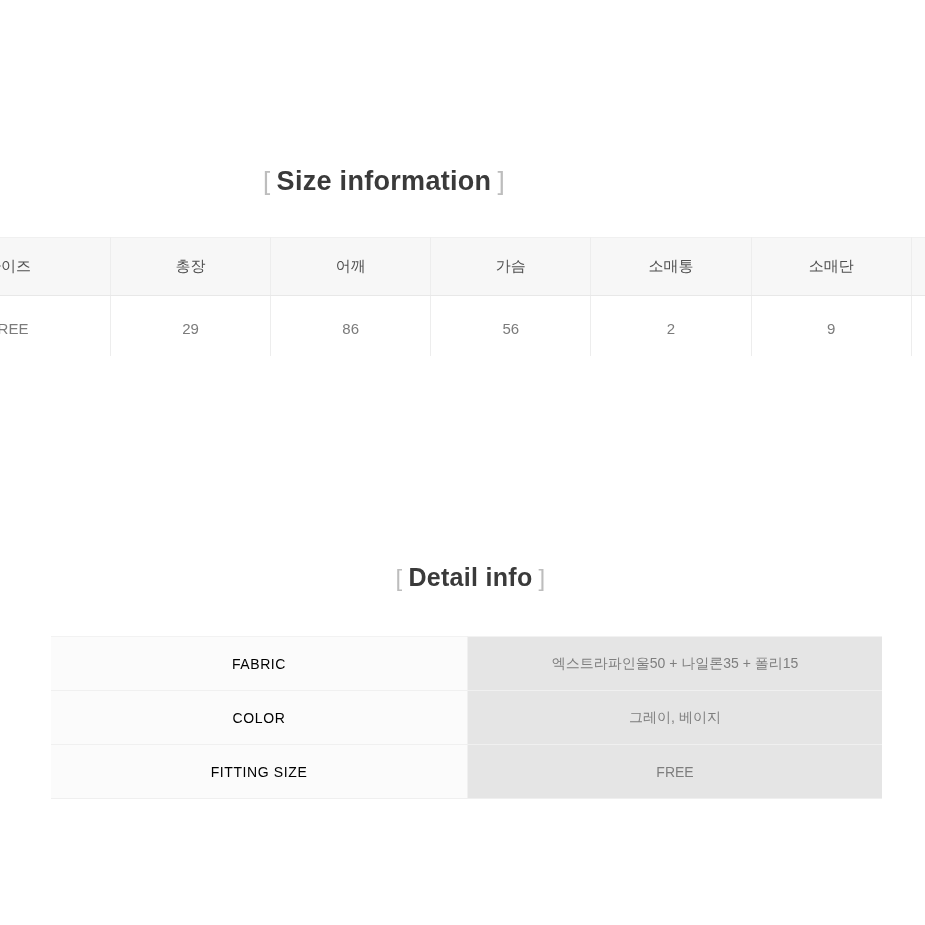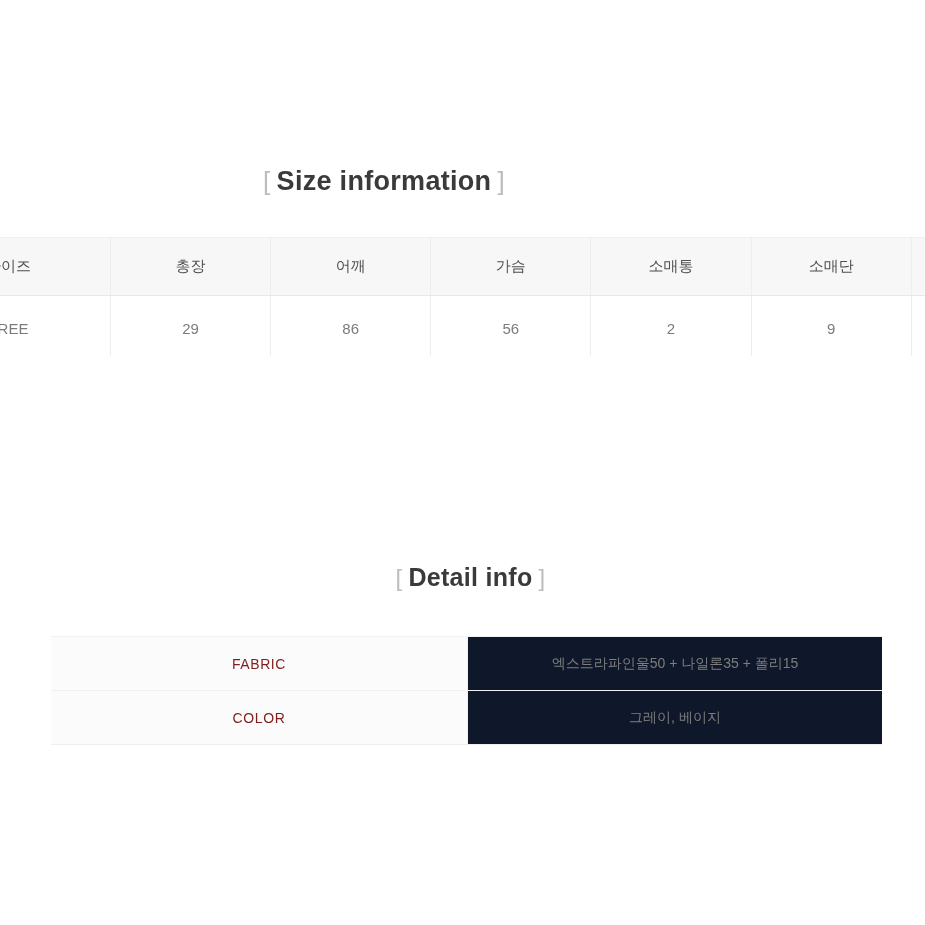--- a/index.html
+++ b/index.html
@@ -131,27 +131,27 @@
   }
   .detail-table td {
     text-align: center;
     font-size: 14px;
     border-bottom: 1px solid #f0f0f0;
     border-top: 1px solid #f5f5f5;
   }
   .detail-table .dt-label {
     width: 414px;
     background: #fbfbfb;
-    color: #7f1d1d;
+    color: #000000;
     letter-spacing: 0.6px;
     border-right: 1px solid #f0f0f0;
   }
   .detail-table .dt-value {
     width: 412px;
-    background: #0f172a;
+    background: #e5e5e5;
     color: #7e7e7e;
   }
   .detail-table tr:first-child td {
     border-top: 1px solid #f2f2f2;
   }
   .detail-table tr:last-child td {
     border-bottom: 1px solid #efefef;
   }
 </style>
 </head>
@@ -198,14 +198,18 @@
 <table class="detail-table">
   <tbody>
     <tr>
       <td class="dt-label">FABRIC</td>
       <td class="dt-value">엑스트라파인울50 + 나일론35 + 폴리15</td>
     </tr>
     <tr>
       <td class="dt-label">COLOR</td>
       <td class="dt-value">그레이, 베이지</td>
     </tr>
+    <tr>
+      <td class="dt-label">FITTING SIZE</td>
+      <td class="dt-value">FREE</td>
+    </tr>
   </tbody>
 </table>
 
 </body></html>

